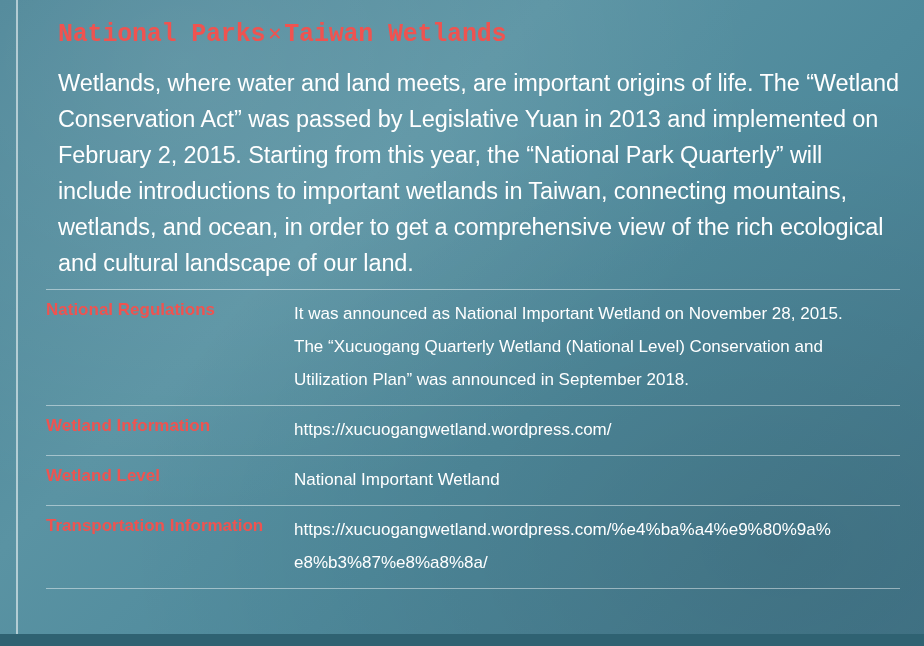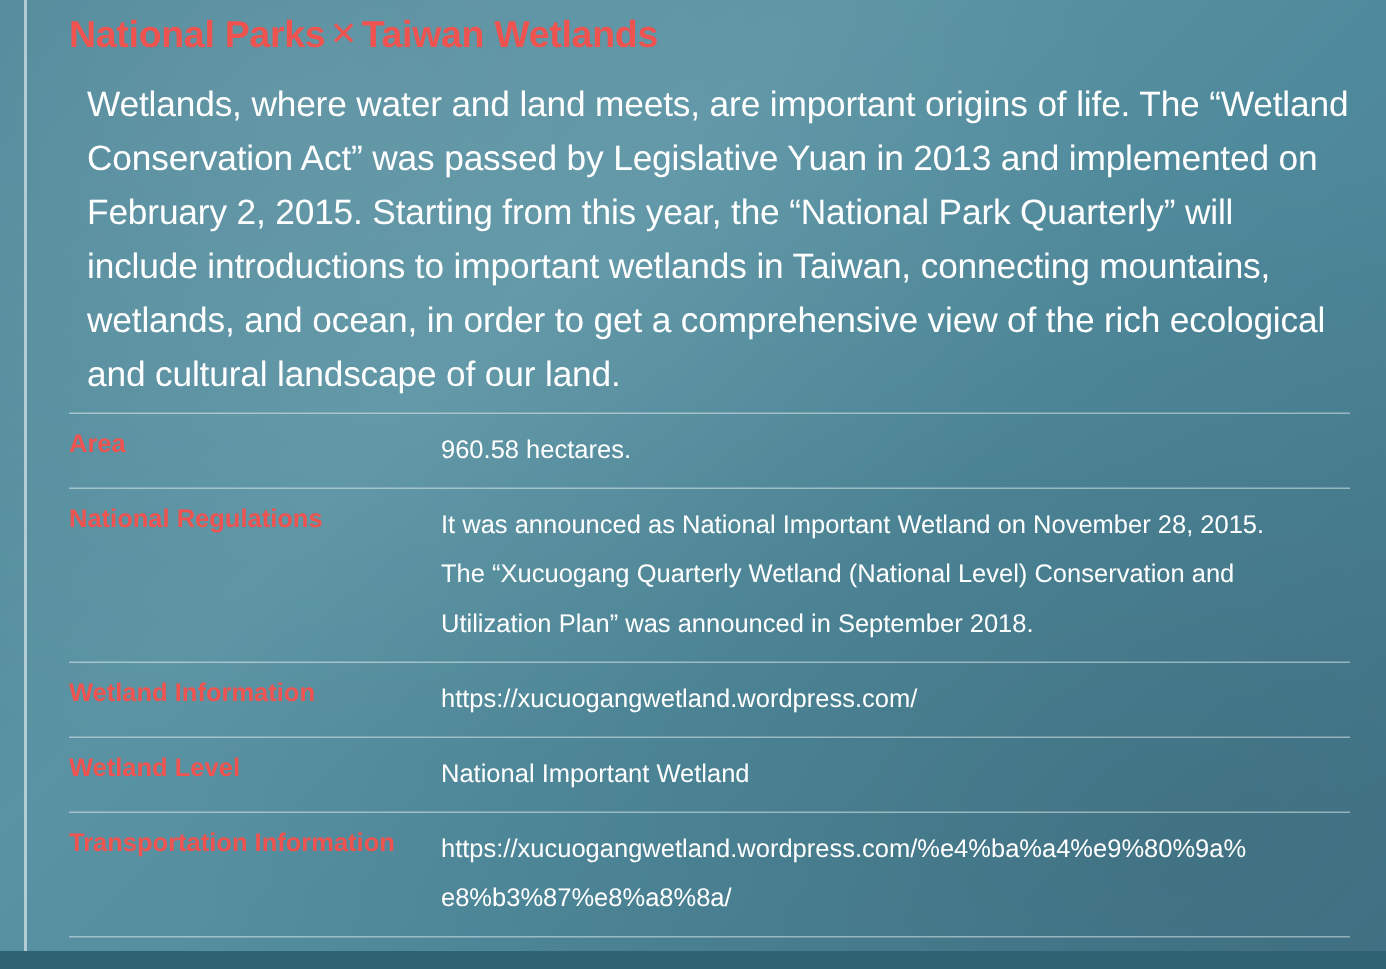--- a/index.html
+++ b/index.html
@@ -47,28 +47,29 @@
     height: 12px;
     background: #2f6272;
   }
   .content {
     position: relative;
     padding: 0 24px 0 46px;
     box-sizing: border-box;
     width: 924px;
   }
   h1.title {
-    margin: 0;
+    margin: 12px;
     padding: 6px 0 0 0;
     font-size: 25px;
     font-weight: bold;
     color: #ef5350;
     letter-spacing: -0.2px;
     line-height: 34px;
     white-space: nowrap;
+    font-family: Liberation Mono, monospace;
   }
   h1.title .cross {
     display: inline-block;
     font-size: 22px;
     font-weight: normal;
     padding: 0 3px;
     transform: translateY(-1px);
   }
   p.intro {
     margin: 10px 0 0 12px;
@@ -134,26 +135,20 @@
     <h1 class="title">
       <span>National Parks</span><span class="cross">✕</span><span>Taiwan Wetlands</span>
     </h1>
 
     <p class="intro">Wetlands, where water and land meets, are important origins of life. The “Wetland Conservation Act” was passed by Legislative Yuan in 2013 and implemented on February 2, 2015. Starting from this year, the “National Park Quarterly” will include introductions to important wetlands in Taiwan, connecting mountains, wetlands, and ocean, in order to get a comprehensive view of the rich ecological and cultural landscape of our land.</p>
 
 
     <table class="info">
       <tbody>
         <tr>
-          <td class="label">Area</td>
-          <td class="value tight">
-            <span class="line">960.58 hectares.</span>
-          </td>
-        </tr>
-        <tr>
           <td class="label">National Regulations</td>
           <td class="value">
             <span class="line">It was announced as National Important Wetland on November 28, 2015.</span>
             <span class="line">The “Xucuogang Quarterly Wetland (National Level) Conservation and</span>
             <span class="line">Utilization Plan” was announced in September 2018.</span>
           </td>
         </tr>
         <tr>
           <td class="label">Wetland Information</td>
           <td class="value tight">

